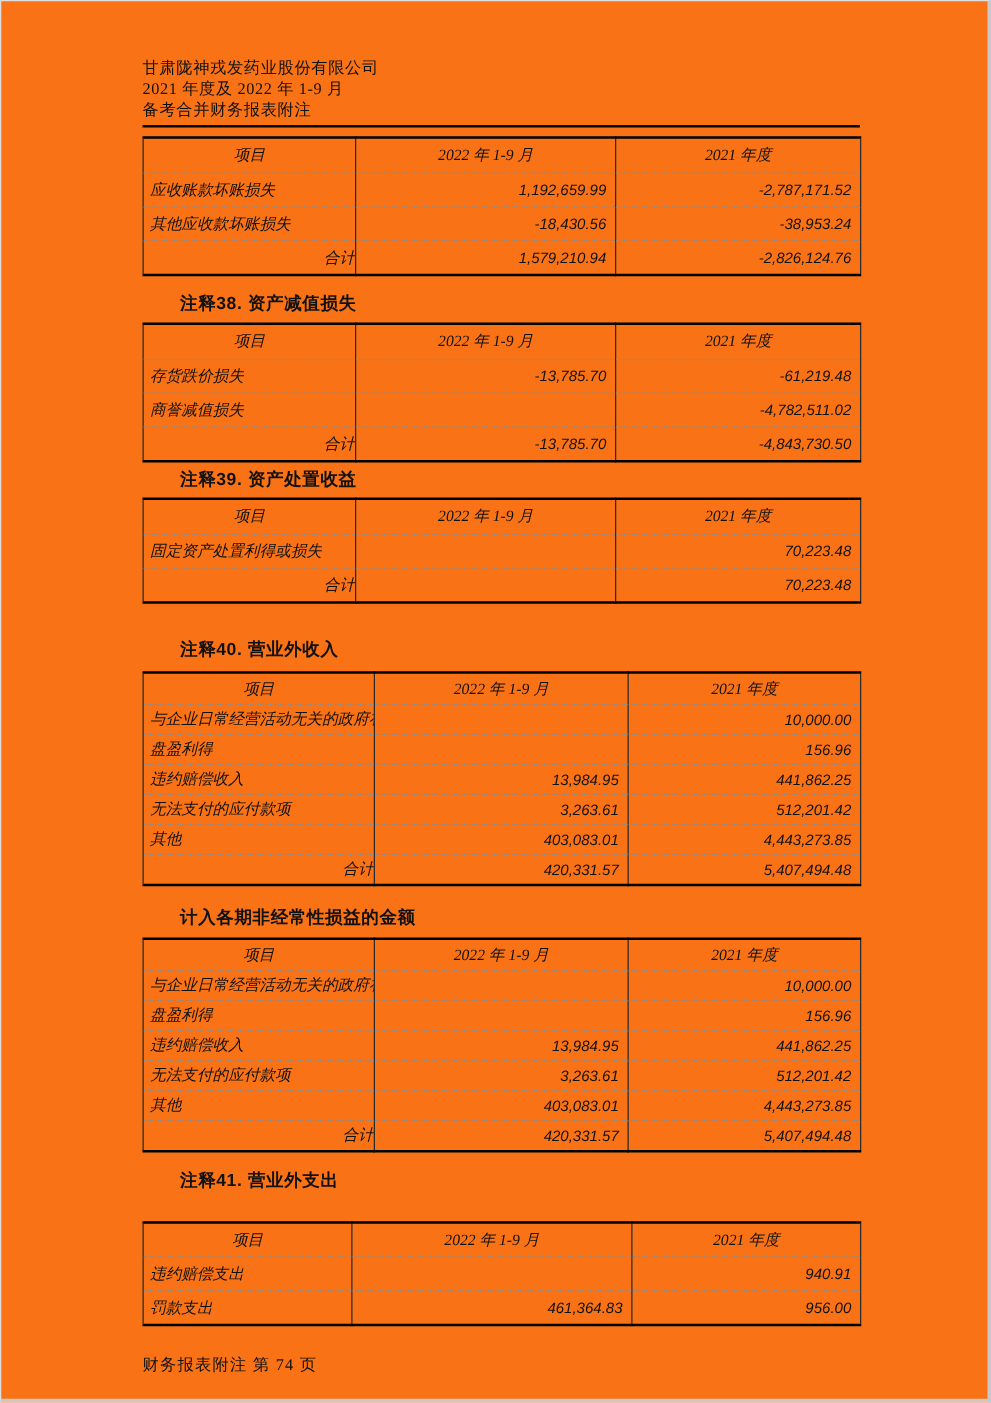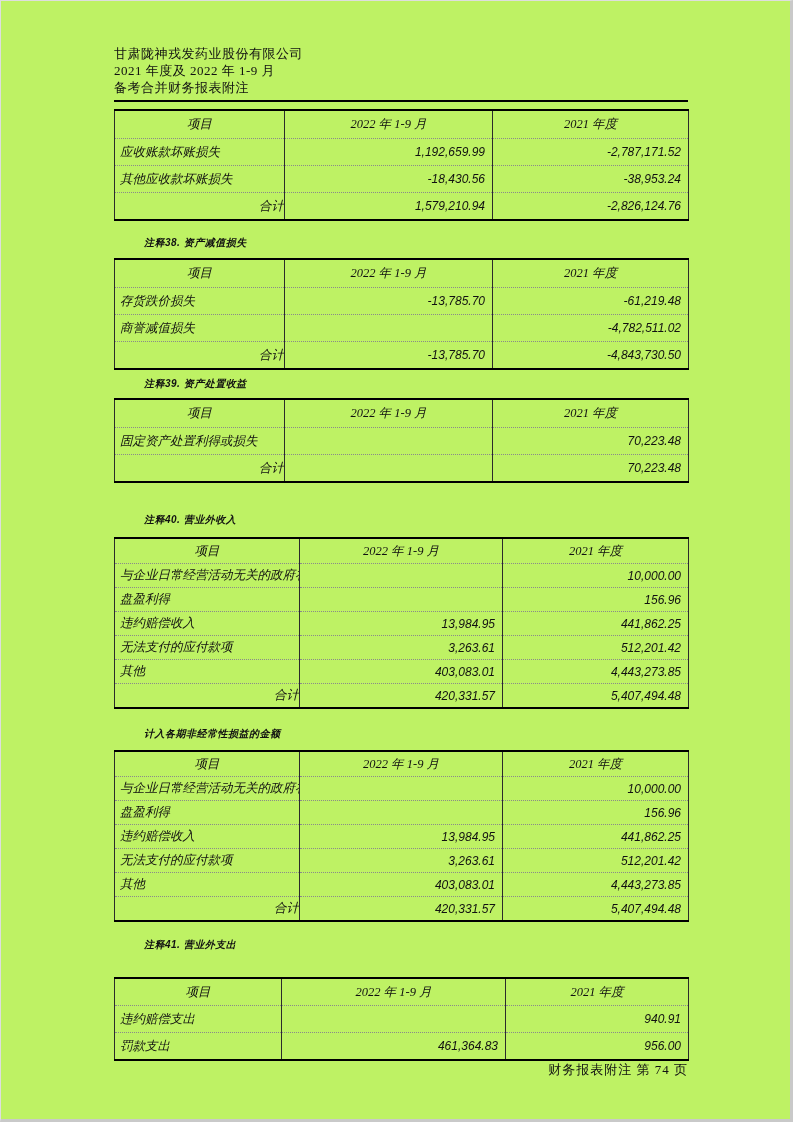--- a/index.html
+++ b/index.html
@@ -1,46 +1,45 @@
 <!DOCTYPE html>
 <html><head>
 <meta charset="utf-8">
 <style>
   html,body { margin:0; padding:0; background:#ffffff; }
   .page {
     position: relative;
     width: 793px;
     height: 1122px;
     box-sizing: border-box;
-    background: #bef264;
+    background: #f97316;
     border-top: 1px solid #dedede;
     border-left: 1px solid #dedede;
     border-right: 3px solid #c9c9c9;
     border-bottom: 3px solid #c9c9c9;
     overflow: hidden;
     font-family: "Liberation Serif", "DejaVu Serif", serif;
     color: #111;
   }
   .content {
     position: absolute;
     top: 44px;
     left: 113px;
     width: 574px;
   }
   .doc-header { font-size: 13px; line-height: 17px; letter-spacing: .5px; }
   .header-rule { height: 0; border-bottom: 2px solid #000; margin-top: 4px; }
 
   .sec-heading {
     font-family: "Liberation Sans", "DejaVu Sans", sans-serif;
     font-weight: bold;
-    font-size: 10px;
+    font-size: 14px;
     line-height: 17px;
     margin: 13px 0 7px 30px;
     letter-spacing: .5px;
-    font-style: italic;
   }
   .sec-2 .sec-heading { margin-top: 5px;  margin-bottom: 6px; }
   .sec-3 .sec-heading { margin-top: 28px; margin-bottom: 9px; }
   .sec-4 .sec-heading { margin-top: 16px; margin-bottom: 8px; }
   .sec-5 .sec-heading { margin-top: 14px; margin-bottom: 24px; }
 
   .fin-table {
     border-collapse: collapse;
     table-layout: fixed;
     width: 574px;
@@ -75,22 +74,23 @@
   
   .ga col.c1 { width: 170px; } .ga col.c2 { width: 208px; } .ga col.c3 { width: 196px; }
   .gb col.c1 { width: 185px; } .gb col.c2 { width: 203px; } .gb col.c3 { width: 186px; }
   .gc col.c1 { width: 167px; } .gc col.c2 { width: 224px; } .gc col.c3 { width: 183px; }
   
   .ga th { height: 27px; } .ga td { height: 26px; }
   .gb th { height: 24px; } .gb td { height: 23px; }
   .gc th { height: 26px; } .gc td { height: 26px; }
 
   .doc-footer {
+    margin-top: 22px;
     width: 574px;
-    text-align: right;
+    text-align: left;
     font-size: 13px;
     letter-spacing: 1px;
   }
 </style>
 </head>
 <body>
 
 <div class="page">
   <div class="content">
 

